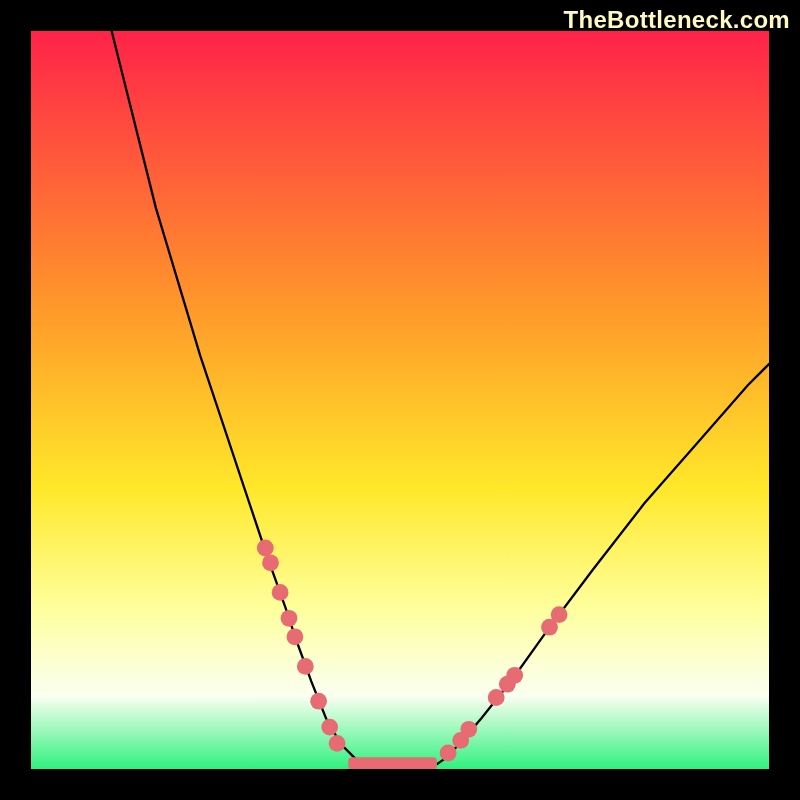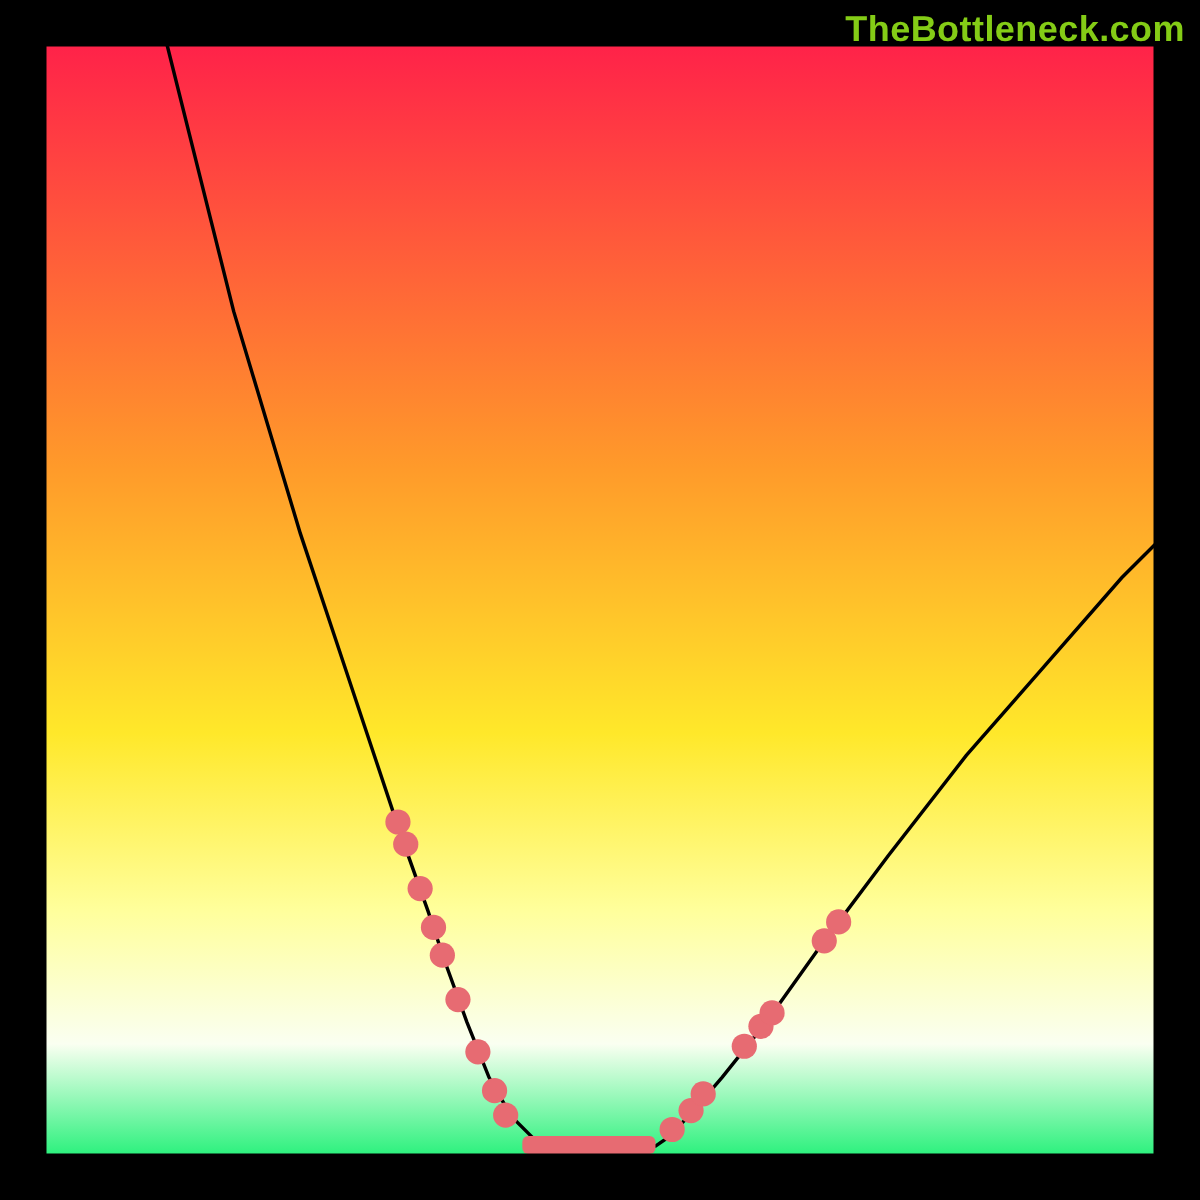--- a/index.html
+++ b/index.html
@@ -14,21 +14,21 @@
   .stage {
     position: relative;
     width: 800px;
     height: 800px;
     background: #000;
   }
   .watermark {
     position: absolute;
     top: 6px;
     right: 10px;
-    color: #84cc16;
+    color: #fef9c3;
     font-size: 24px;
     font-weight: 600;
     letter-spacing: 0.3px;
     z-index: 3;
     user-select: none;
   }
   svg.plot {
     position: absolute;
     top: 0;
     left: 0;

